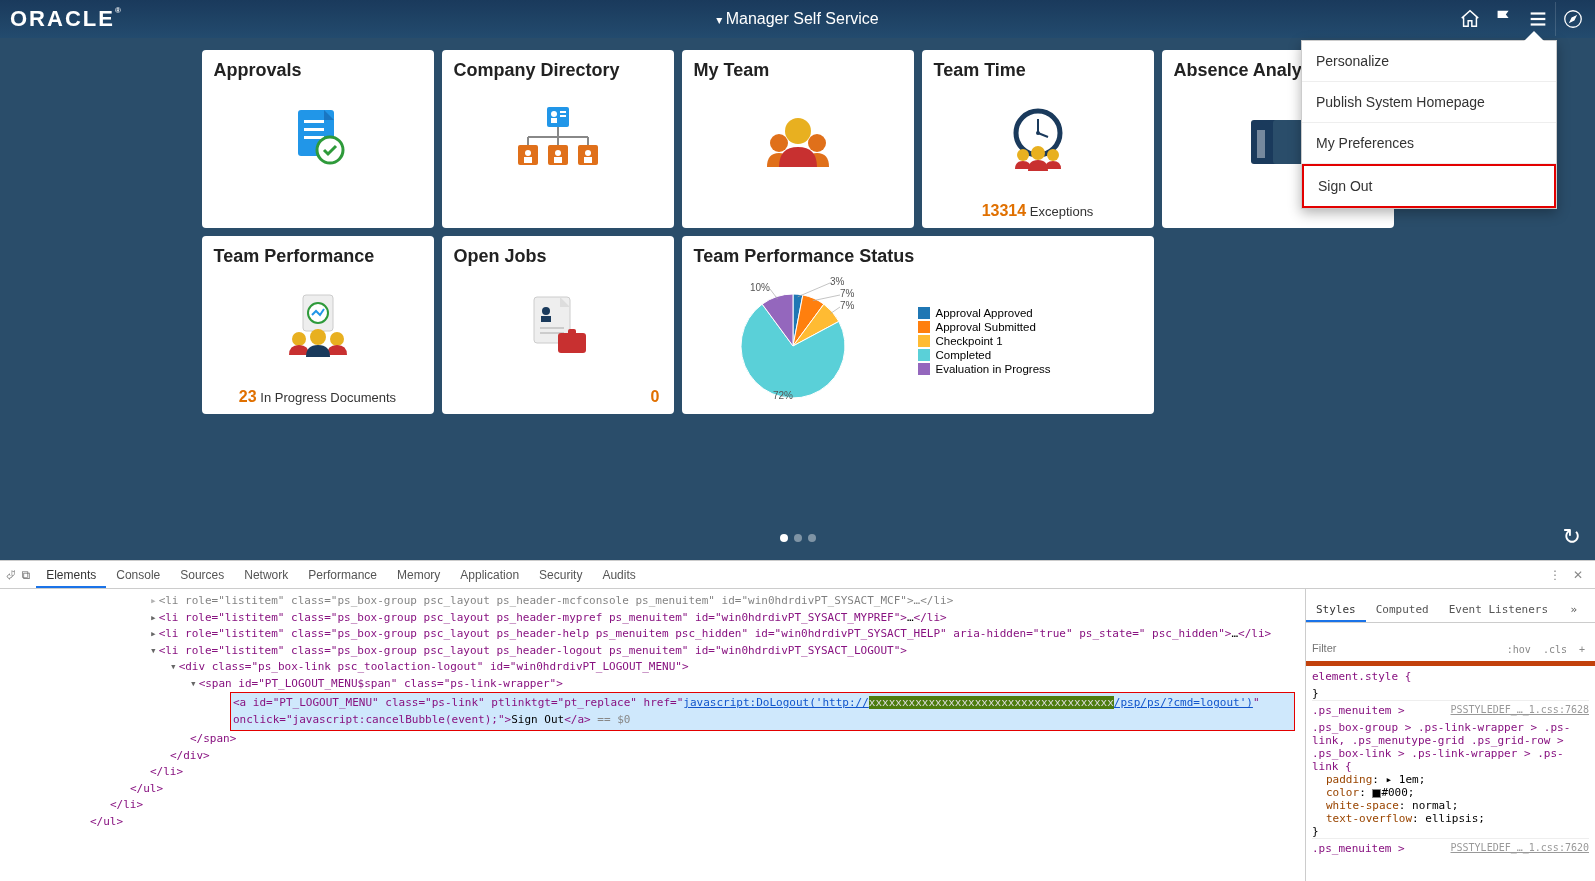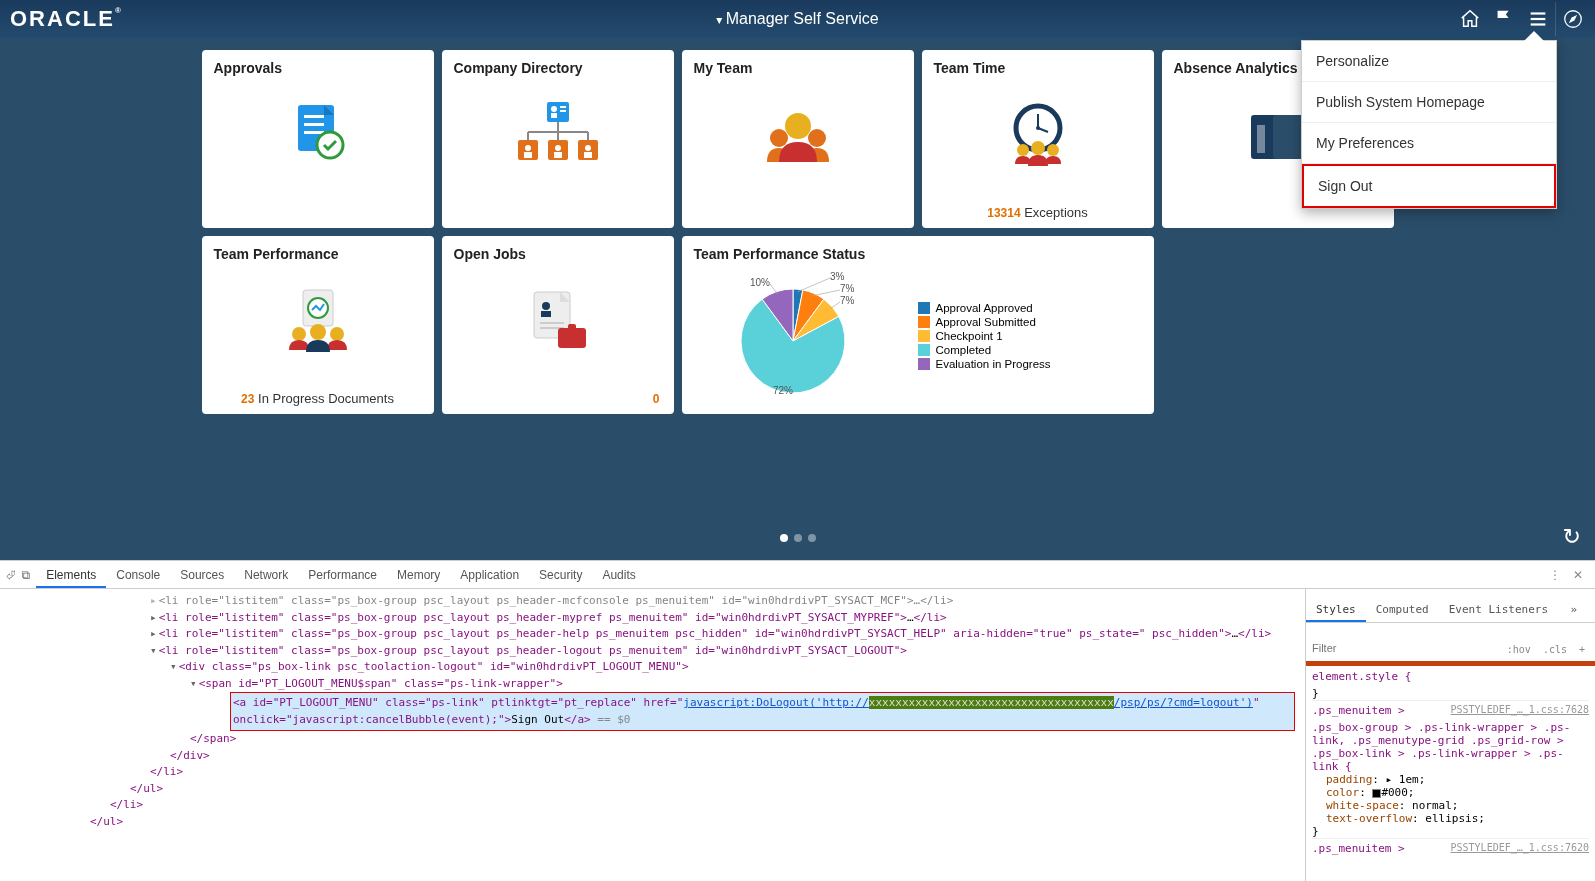--- a/index.html
+++ b/index.html
@@ -9,24 +9,24 @@
 .oracle-logo sup { font-size: 8px; vertical-align: top; }
 .header-title { position: absolute; left: 50%; transform: translateX(-50%); font-size: 16px; font-weight: normal; }
 .header-title::before { content: "▾ "; font-size: 12px; }
 .header-icons { margin-left: auto; display: flex; align-items: center; padding-right: 6px; }
 .header-icon { width: 34px; height: 34px; display: flex; align-items: center; justify-content: center; cursor: pointer; font-size: 20px; }
 .header-icon.sep { border-left: 1px solid rgba(255,255,255,0.15); }
 .main-area { background: #2a4d6a; height: 522px; padding: 12px 0; position: relative; }
 .tiles { display: flex; flex-wrap: wrap; gap: 8px; max-width: 1200px; margin: 0 auto; padding: 0 4px; }
 .tile { background: #fff; border-radius: 4px; width: 232px; height: 178px; position: relative; cursor: pointer; }
 .tile.wide { width: 472px; }
-.tile-title { font-weight: bold; font-size: 14px; padding: 10px 12px 4px; color: #222; }
+.tile-title { font-weight: bold; font-size: 18px; padding: 10px 12px 4px; color: #222; }
 .tile-body { display: flex; align-items: center; justify-content: center; height: 110px; }
 .tile-footer { position: absolute; bottom: 8px; left: 0; right: 0; text-align: center; color: #333; font-size: 13px; }
-.tile-footer .num { color: #e07000; font-weight: bold; font-size: 12px; }
+.tile-footer .num { color: #e07000; font-weight: bold; font-size: 16px; }
 .dots { position: absolute; bottom: 18px; left: 50%; transform: translateX(-50%); display: flex; gap: 6px; }
 .dot { width: 8px; height: 8px; border-radius: 50%; background: rgba(255,255,255,0.4); }
 .dot.active { background: #fff; }
 .refresh-icon { position: absolute; bottom: 10px; right: 14px; color: #fff; font-size: 22px; cursor: pointer; }
 .dropdown-menu { position: absolute; top: 40px; right: 38px; background: #fff; border: 1px solid #ccc; width: 256px; box-shadow: 0 4px 12px rgba(0,0,0,0.3); z-index: 100; }
 .dropdown-menu::before { content: ""; position: absolute; top: -10px; right: 12px; border: 10px solid transparent; border-bottom-color: #fff; border-top: none; }
 .menu-item { padding: 12px 14px; font-size: 14px; color: #333; border-bottom: 1px solid #eee; cursor: pointer; }
 .menu-item.highlight { border: 2px solid #e30000; }
 
 .devtools { height: 321px; background: #fff; border-top: 1px solid #ccc; display: flex; flex-direction: column; font-family: "Segoe UI", Tahoma, sans-serif; font-size: 12px; }

